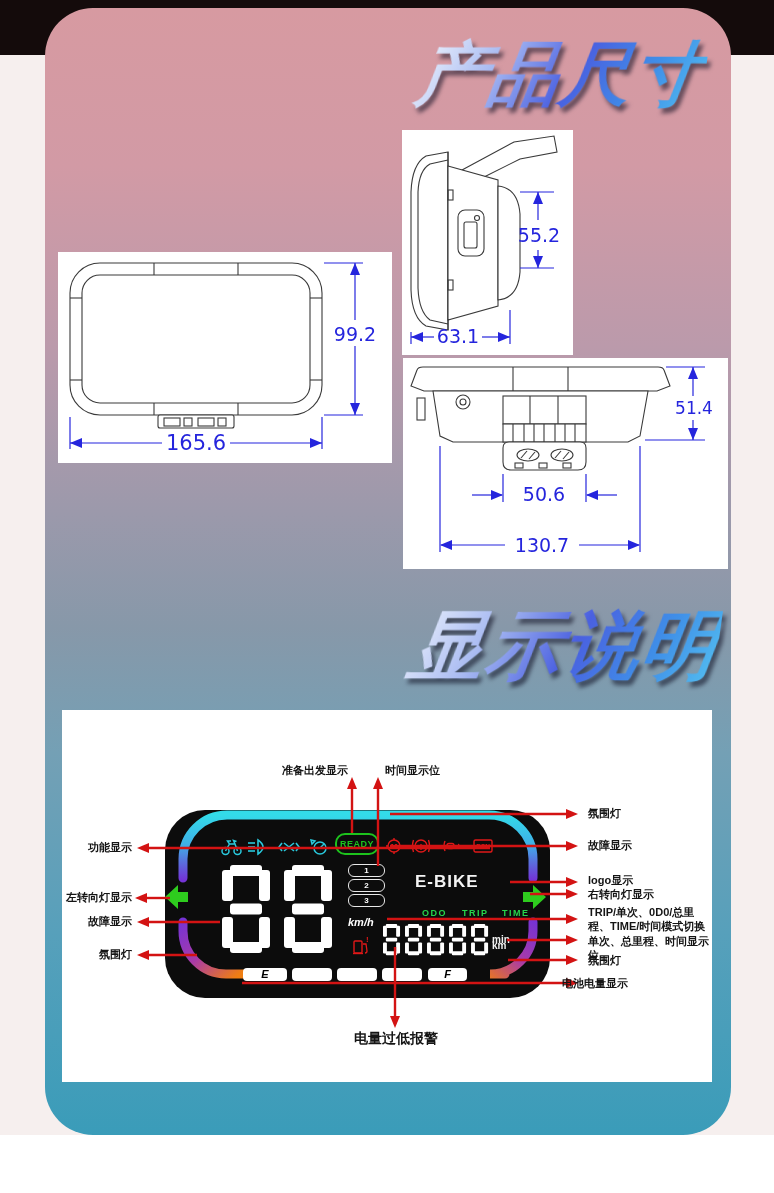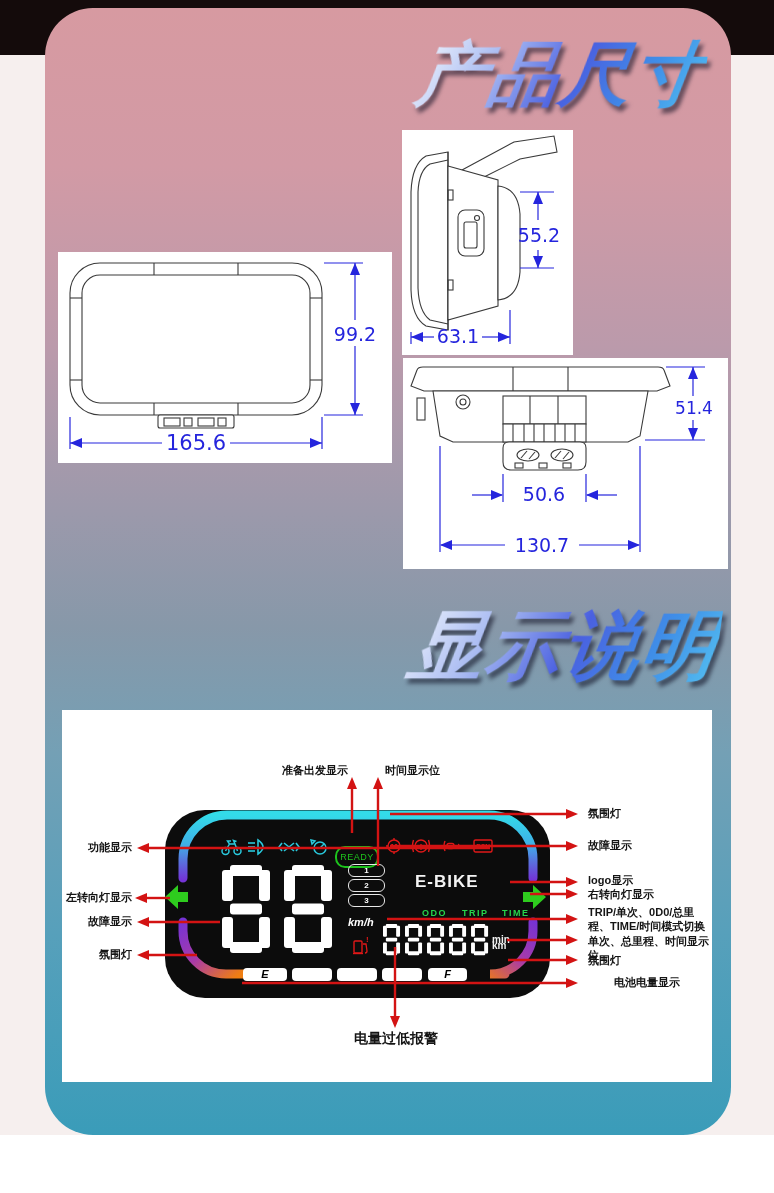--- a/index.html
+++ b/index.html
@@ -18,21 +18,21 @@
   .panel{position:absolute;background:#ffffff;}
   .drawing{position:absolute;left:0;top:0;}
   .display{position:absolute;left:103px;top:100px;width:385px;height:188px;background:#0c0c0c;border-radius:40px;}
   .ann{position:absolute;font-weight:700;font-size:11px;line-height:13.5px;color:#151515;z-index:6;}
   .ann.big{font-size:14px;line-height:16px;}
   .gear-pill{position:absolute;left:183px;width:35px;height:11px;border:1.5px solid #e9e9e9;border-radius:6px;
     color:#fff;font-size:8px;font-weight:700;text-align:center;line-height:11px;}
   .bat-seg{position:absolute;top:158px;height:13px;background:#fff;border-radius:4px;
     color:#000;font-weight:700;font-style:italic;font-size:11px;text-align:center;line-height:13px;}
   .ready{position:absolute;left:170px;top:23px;width:40px;height:18px;border:2px solid #1dc31d;border-radius:10px;
-    color:#1dc31d;font-size:9px;font-weight:400;letter-spacing:.5px;text-align:center;line-height:18px;margin-top:13px;}
+    color:#1dc31d;font-size:9px;font-weight:700;letter-spacing:.5px;text-align:center;line-height:18px;}
   .ebike{position:absolute;left:250px;top:62px;width:90px;color:#f4f4f4;font-weight:800;font-size:17px;letter-spacing:1px;}
   .kmh{position:absolute;left:183px;top:106px;color:#fff;font-weight:700;font-style:italic;font-size:11px;}
   .meter-lab{position:absolute;top:98px;color:#25d44b;font-weight:700;font-size:9px;letter-spacing:1.5px;margin-left:36px;}
   .unit{position:absolute;left:327px;color:#f2f2f2;font-weight:700;font-size:10px;}
   .dimtxt{fill:#2525dd;font-family:"DejaVu Sans",sans-serif;}
   .cad{stroke:#3a3a3a;fill:none;stroke-width:1.1;}
   .cadf{stroke:#3a3a3a;fill:#ffffff;stroke-width:1.1;}
   .dim{stroke:#2525dd;stroke-width:1.2;fill:none;}
   .dimarr{fill:#2525dd;stroke:none;}
   .redline{stroke:#d31313;stroke-width:2.4;}
@@ -368,18 +368,18 @@
     <div class="ann" style="left:210px;top:54px;width:76px;text-align:right;">准备出发显示</div>
     <div class="ann" style="left:323px;top:54px;width:70px;">时间显示位</div>
 
     <div class="ann" style="left:526px;top:97px;width:120px;">氛围灯</div>
     <div class="ann" style="left:526px;top:129px;width:120px;">故障显示</div>
     <div class="ann" style="left:526px;top:164px;width:120px;">logo显示</div>
     <div class="ann" style="left:526px;top:178px;width:120px;">右转向灯显示</div>
     <div class="ann" style="left:526px;top:196px;width:126px;">TRIP/单次、0D0/总里程、TIME/时间模式切换</div>
     <div class="ann" style="left:526px;top:225px;width:126px;">单次、总里程、时间显示位</div>
     <div class="ann" style="left:526px;top:244px;width:120px;">氛围灯</div>
-    <div class="ann" style="left:552px;top:267px;width:120px;font-family:Liberation Mono, monospace;">电池电量显示</div>
+    <div class="ann" style="left:500px;top:267px;width:120px;">电池电量显示</div>
 
     <div class="ann big" style="left:264px;top:320px;width:140px;text-align:center;">电量过低报警</div>
   </div>
 
 </div>
 
 </body></html>

